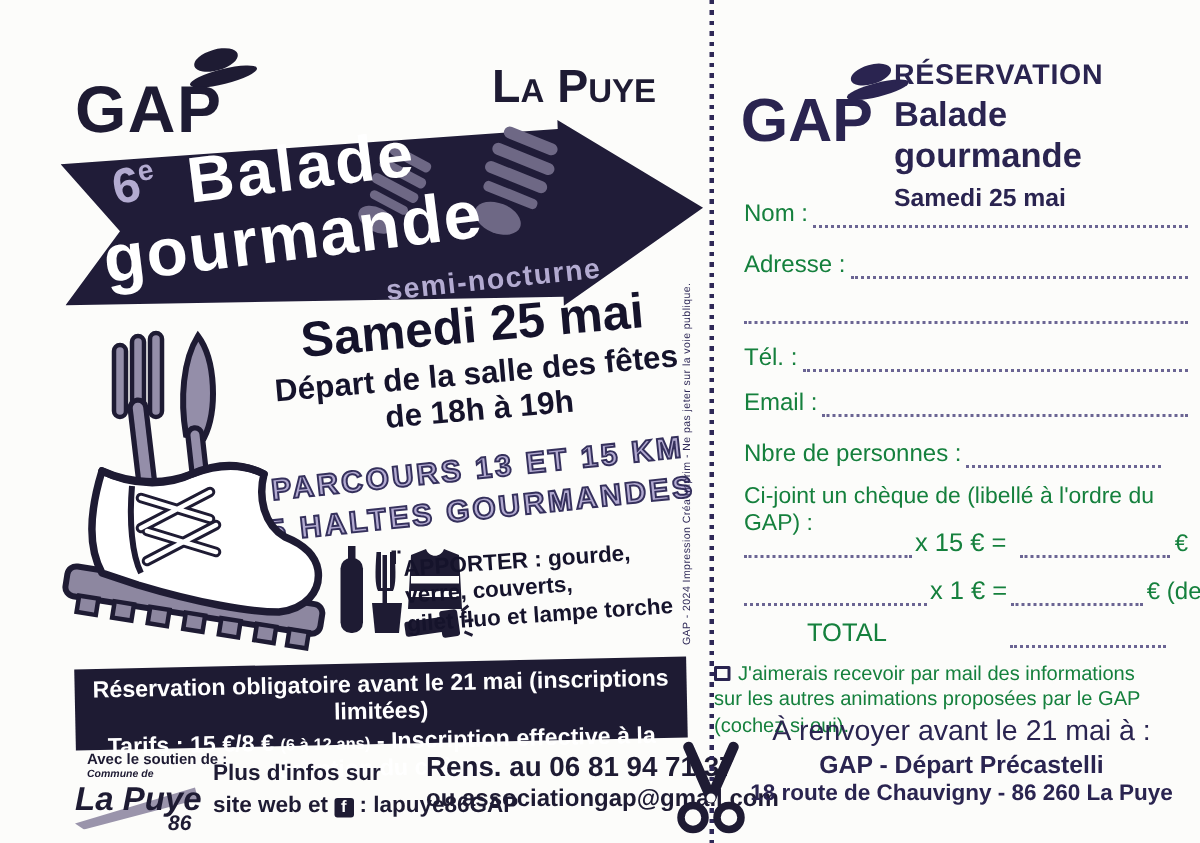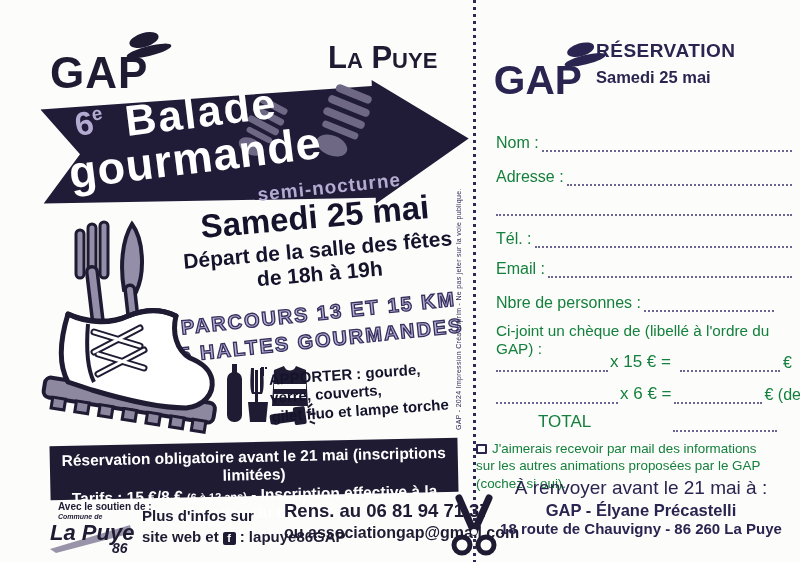--- a/index.html
+++ b/index.html
@@ -257,20 +257,21 @@
   </svg>
 
   <svg class="abs" style="left:492px;top:38px;" width="120" height="64" viewBox="0 0 130 68">
     <ellipse cx="96" cy="12" rx="15" ry="7" fill="#2a2450" transform="rotate(-16 96 12)"></ellipse>
     <ellipse cx="101" cy="23" rx="23" ry="5" fill="#2a2450" transform="rotate(-14 101 23)"></ellipse>
     <text x="2" y="60" font-size="44" font-weight="800" fill="#2a2450" font-family="Liberation Sans, sans-serif">GAP</text>
   </svg>
 
   <div class="abs r-head">
     <div class="h1">RÉSERVATION</div>
+    <div class="h2">Balade gourmande</div>
     <div class="h3">Samedi 25 mai</div>
   </div>
 
   <div class="abs form" style="top:0;height:562px;">
 
     <div class="frow" style="top:134px;">
       <span class="lbl">Nom :</span>
       <span class="dots"></span>
     </div>
 
@@ -305,21 +306,21 @@
     <div class="frow" style="top:352px;">
       <span class="dots fixed" style="width:112px;"></span>
       <span class="price-lbl">x 15 € =</span>
       <span style="width:12px;"></span>
       <span class="dots fixed" style="width:100px;"></span>
       <span class="suffix">€</span>
     </div>
 
     <div class="frow" style="top:384px;">
       <span class="dots fixed" style="width:122px;"></span>
-      <span class="price-lbl">x 6 € =</span>
+      <span class="price-lbl">x 1 € =</span>
       <span style="width:12px;"></span>
       <span class="dots fixed" style="width:88px;"></span>
       <span class="suffix">€ (de 6 à 12 ans)</span>
     </div>
 
     <div class="frow" style="top:412px;gap:40px;">
       <span style="width:102px;"></span>
       <span class="price-lbl">TOTAL</span>
       <span style="width:14px;"></span>
       <span class="dots fixed" style="width:104px;"></span>
@@ -327,17 +328,17 @@
     </div>
 
   </div>
 
   <div class="optin">
     <span class="chk"></span><span>J'aimerais recevoir par mail des informations sur les autres animations proposées par le GAP (cochez si oui).</span>
   </div>
 
   <div class="send">
     <div class="s1">À renvoyer avant le 21 mai à :</div>
-    <div class="s2">GAP - Élyane Précastelli</div>
+    <div class="s2">GAP - Départ Précastelli</div>
     <div class="s3">18 route de Chauvigny - 86 260 La Puye</div>
   </div>
 
 </div>
 
 </body></html>

